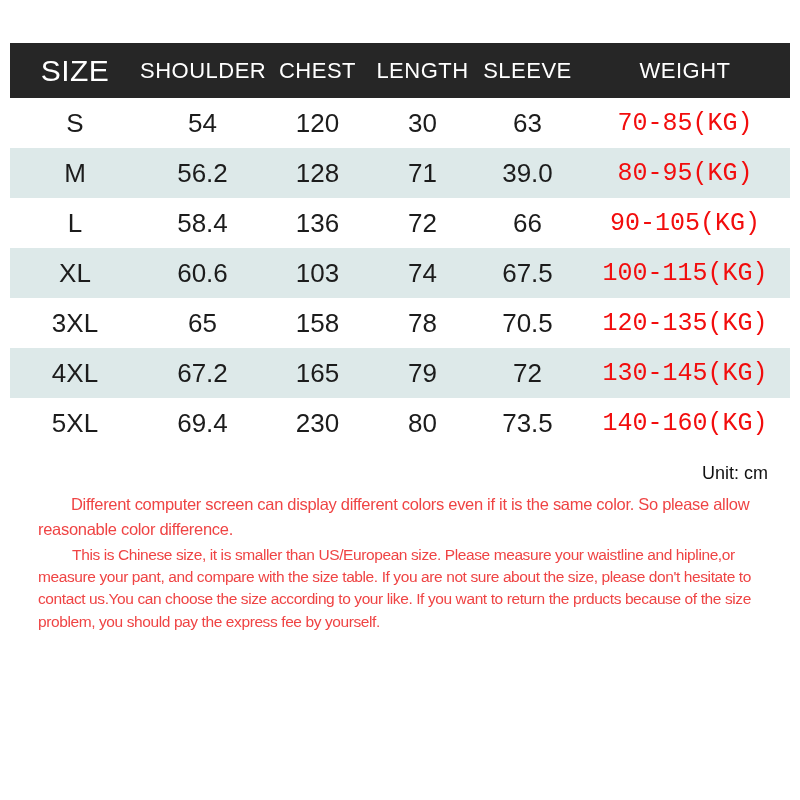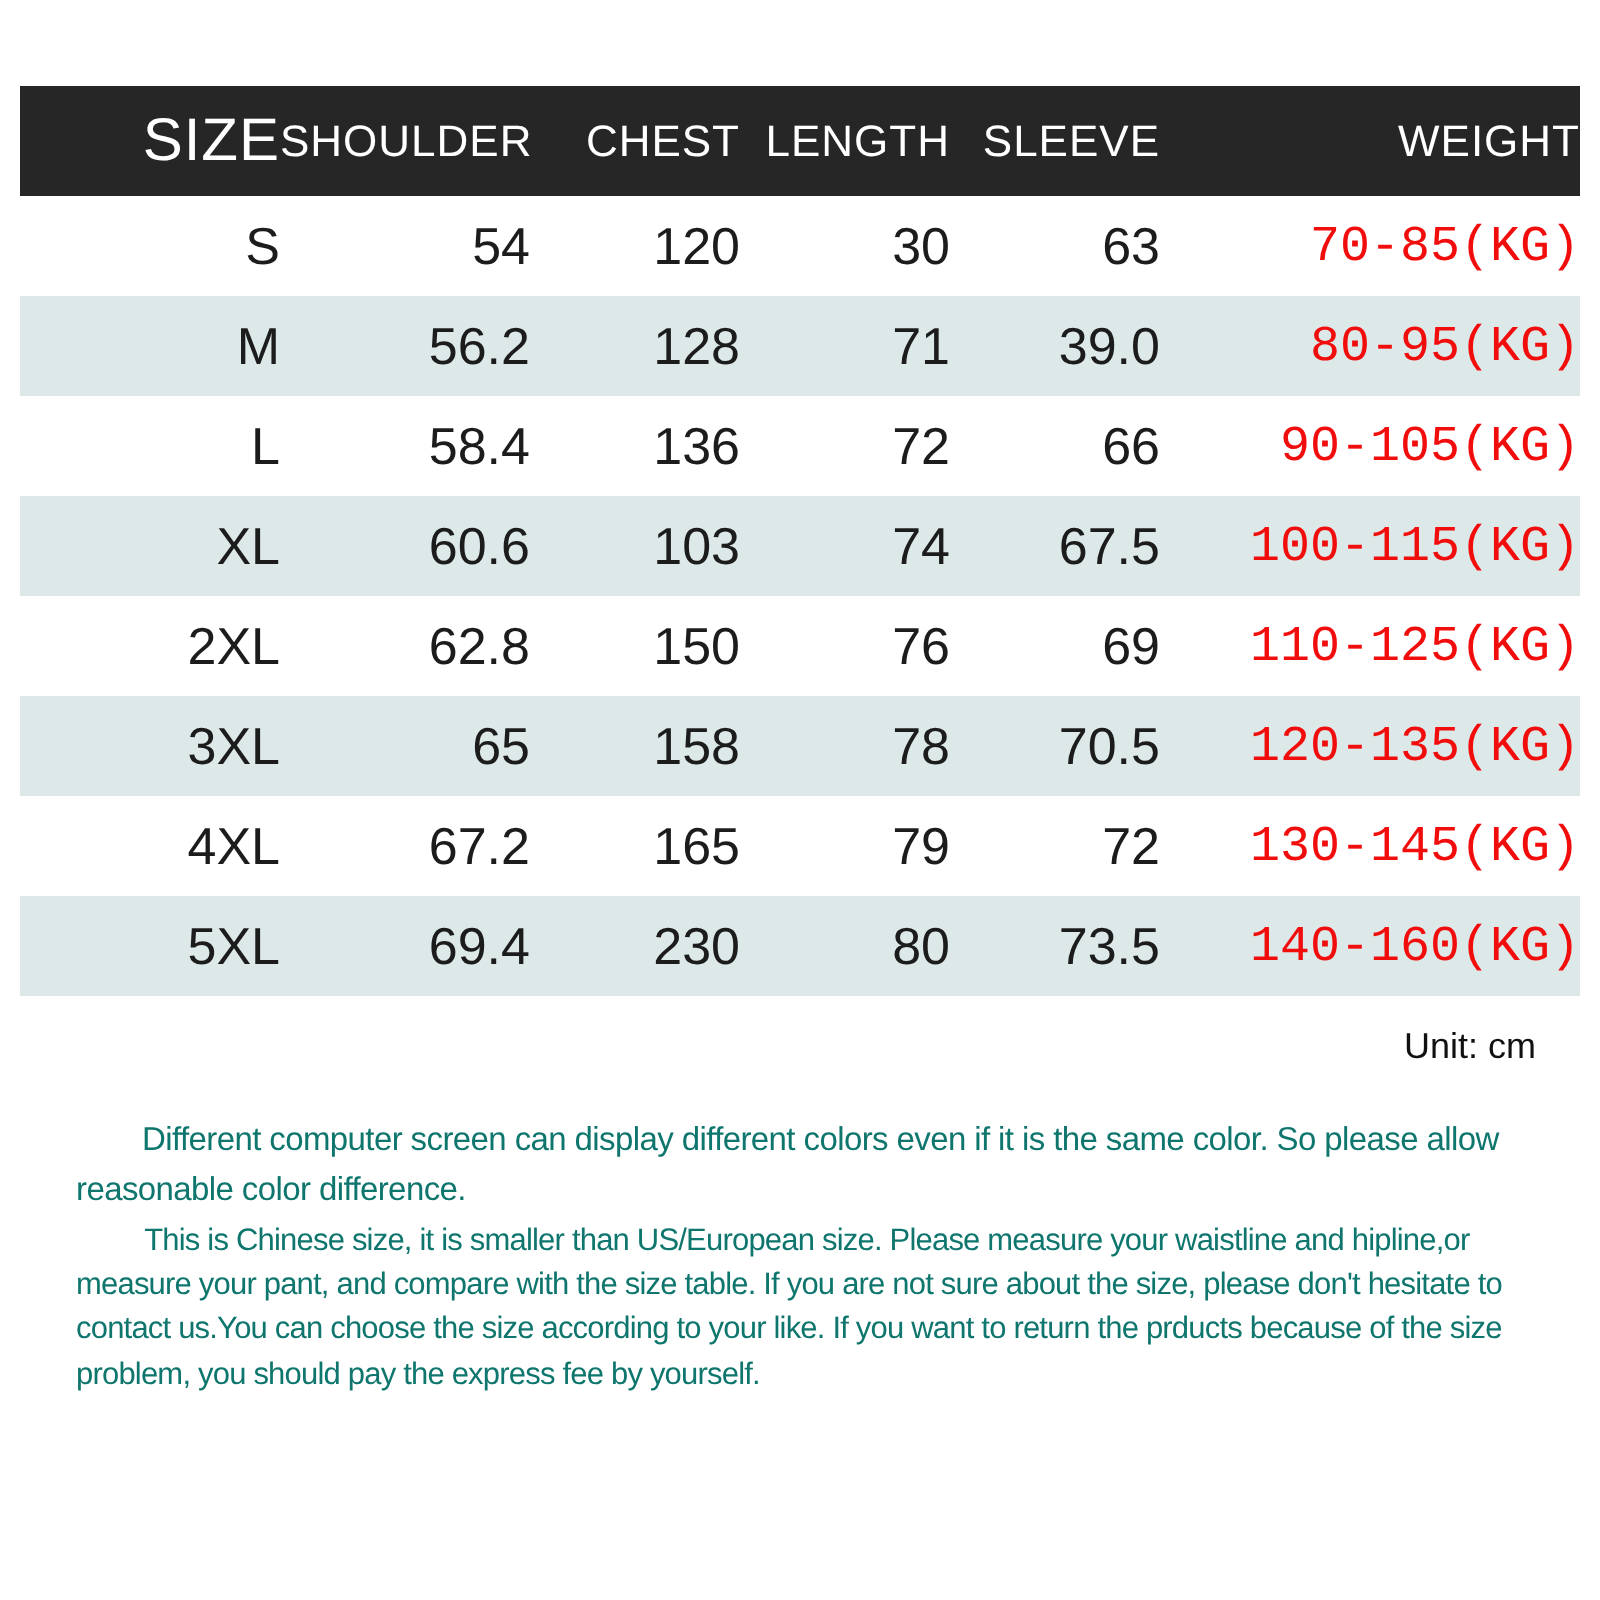--- a/index.html
+++ b/index.html
@@ -11,21 +11,21 @@
     overflow: hidden;
     position: relative;
   }
   .page { position: relative; width: 800px; height: 800px; }
 
   table.size-table {
     margin: 43px 10px 0 10px;
     width: 780px;
     border-collapse: collapse;
     table-layout: fixed;
-    text-align: right;
+    text-align: center;
   }
   col.c-size     { width: 130px; }
   col.c-shoulder { width: 125px; }
   col.c-chest    { width: 105px; }
   col.c-length   { width: 105px; }
   col.c-sleeve   { width: 105px; }
   col.c-weight   { width: 210px; }
 
   thead tr { background: #262626; height: 55px; }
   thead th {
@@ -41,21 +41,21 @@
   tbody td { font-size: 26px; color: #1c1c1c; }
   tbody td.weight { color: #f20d0d; font-size: 25px; font-family: Liberation Mono, monospace; }
 
   .unit-note {
     text-align: right;
     margin: 15px 32px 0 0;
     font-size: 18px;
     color: #111111;
   }
 
-  .notes { margin: 24px 36px 0 38px; width: 728px; color: #0f766e; }
+  .notes { margin: 8px 36px 0 38px; width: 728px; color: #ef4444; }
   .notes p.p1 {
     font-size: 16.5px;
     line-height: 1.5;
     letter-spacing: -0.3px;
     text-indent: 2em;
   }
   .notes p.p2 {
     margin-top: 2px;
     font-size: 15.5px;
     line-height: 1.45;
@@ -114,28 +114,20 @@
       </tr>
       <tr>
         <td>XL</td>
         <td>60.6</td>
         <td>103</td>
         <td>74</td>
         <td>67.5</td>
         <td class="weight">100-115(KG)</td>
       </tr>
       <tr>
-        <td>2XL</td>
-        <td>62.8</td>
-        <td>150</td>
-        <td>76</td>
-        <td>69</td>
-        <td class="weight">110-125(KG)</td>
-      </tr>
-      <tr>
         <td>3XL</td>
         <td>65</td>
         <td>158</td>
         <td>78</td>
         <td>70.5</td>
         <td class="weight">120-135(KG)</td>
       </tr>
       <tr>
         <td>4XL</td>
         <td>67.2</td>

